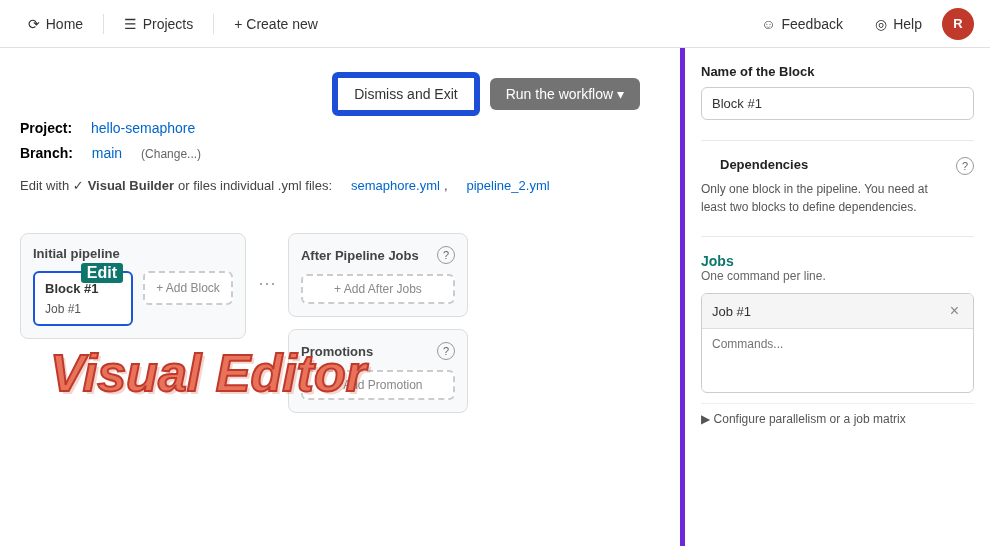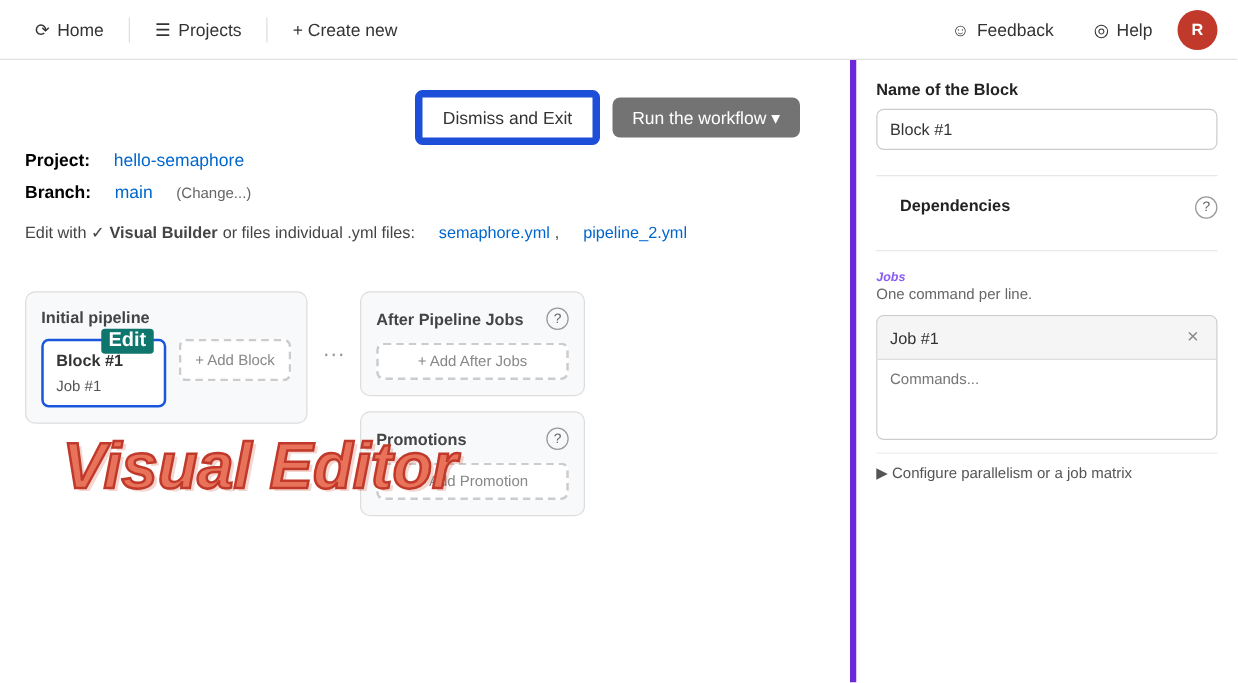--- a/index.html
+++ b/index.html
@@ -136,21 +136,21 @@
       width: 100%; padding: 8px 10px; border: 1px solid #ccc;
       border-radius: 6px; font-size: 13px; color: #333;
     }
     .dep-help {
       display: flex; align-items: flex-start; justify-content: space-between; margin-left: 19px;
     }
     .dep-text { font-size: 12px; color: #555; line-height: 1.5; max-width: 240px; }
 
     .divider { height: 1px; background: #e8e8e8; margin: 16px 0; }
 
-    .jobs-label { font-size: 10px; font-weight: 600; color: #8b5cf6; font-style: italic; }
+    .jobs-label { font-size: 14px; font-weight: 600; color: #0f766e; }
     .jobs-sublabel { font-size: 12px; color: #666; margin-bottom: 10px; }
 
     .job-card {
       border: 1px solid #ccc; border-radius: 6px; overflow: hidden;
       margin-bottom: 10px;
     }
     .job-card-header {
       display: flex; align-items: center; justify-content: space-between;
       padding: 8px 10px; background: #f5f5f5; border-bottom: 1px solid #ddd;
     }
@@ -296,20 +296,21 @@
       <input class="panel-input" type="text" value="Block #1" style="">
     </div>
 
     <div class="divider"></div>
 
     <div class="panel-section">
       <div class="dep-help">
         <div class="panel-label">Dependencies</div>
         <span class="help-icon">?</span>
       </div>
+      <p class="dep-text">Only one block in the pipeline. You need at least two blocks to define dependencies.</p>
     </div>
 
     <div class="divider"></div>
 
     <div class="panel-section">
       <div class="jobs-label">Jobs</div>
       <div class="jobs-sublabel">One command per line.</div>
 
       <div class="job-card">
         <div class="job-card-header">

